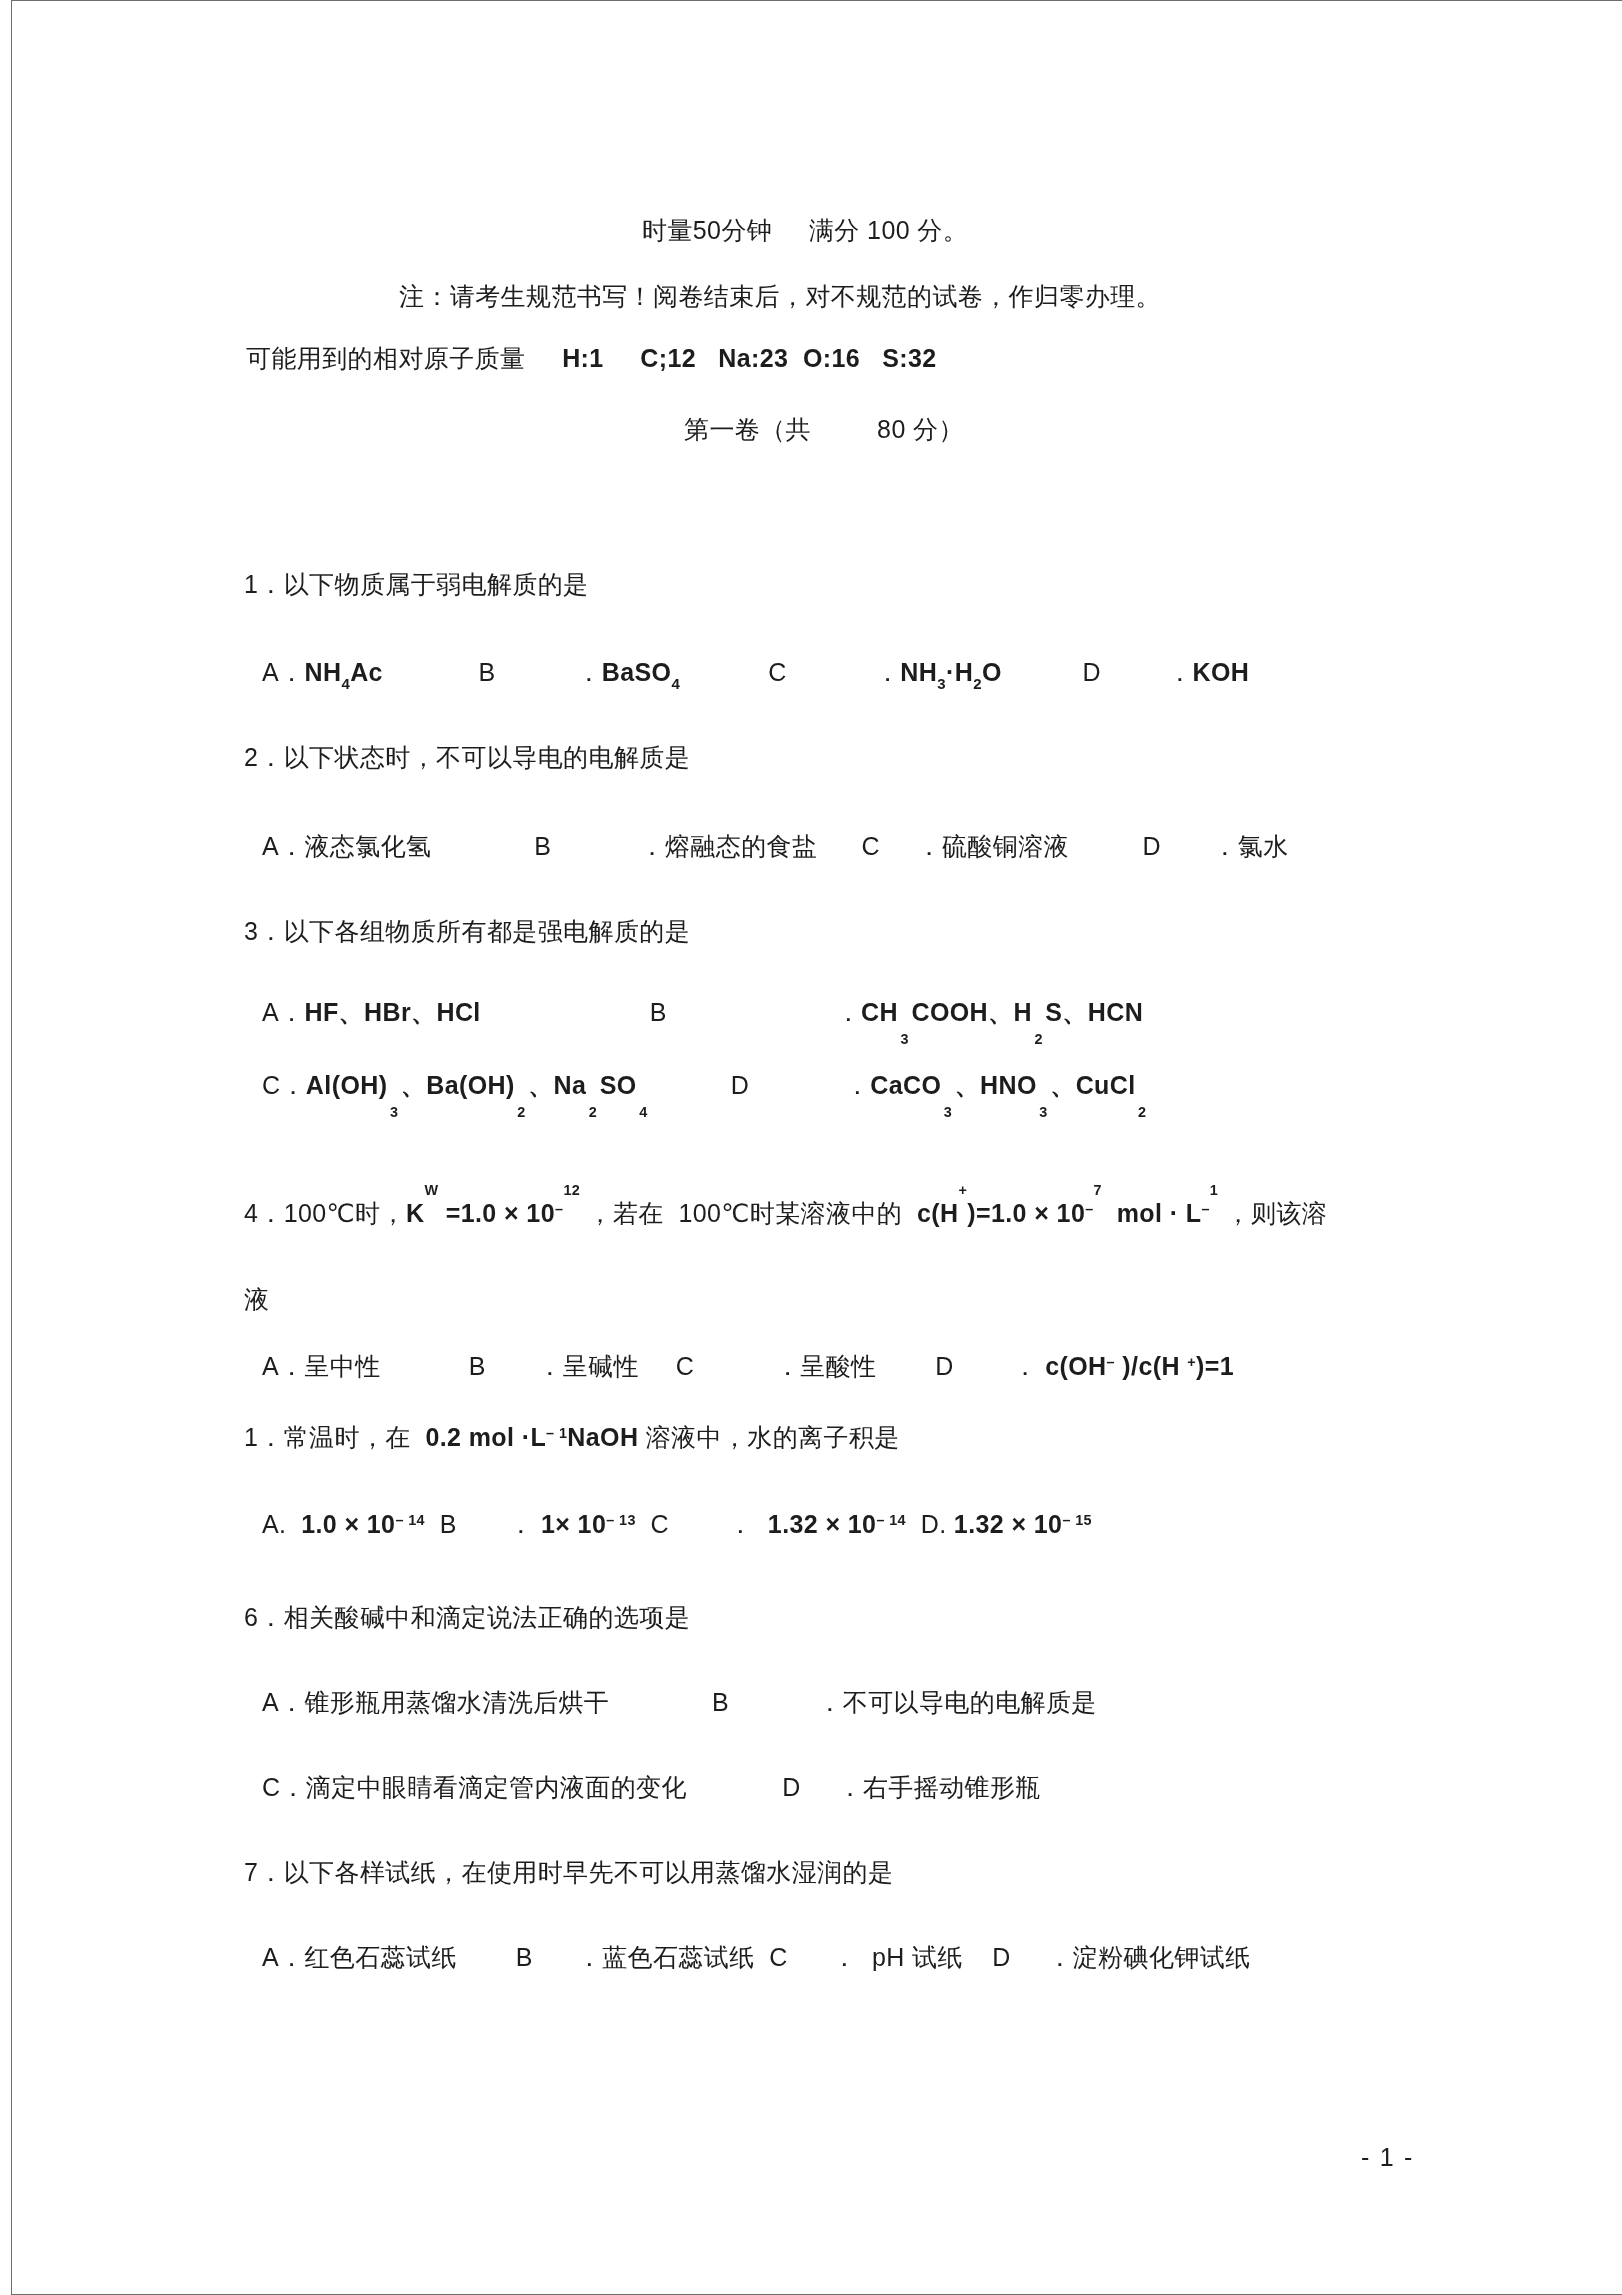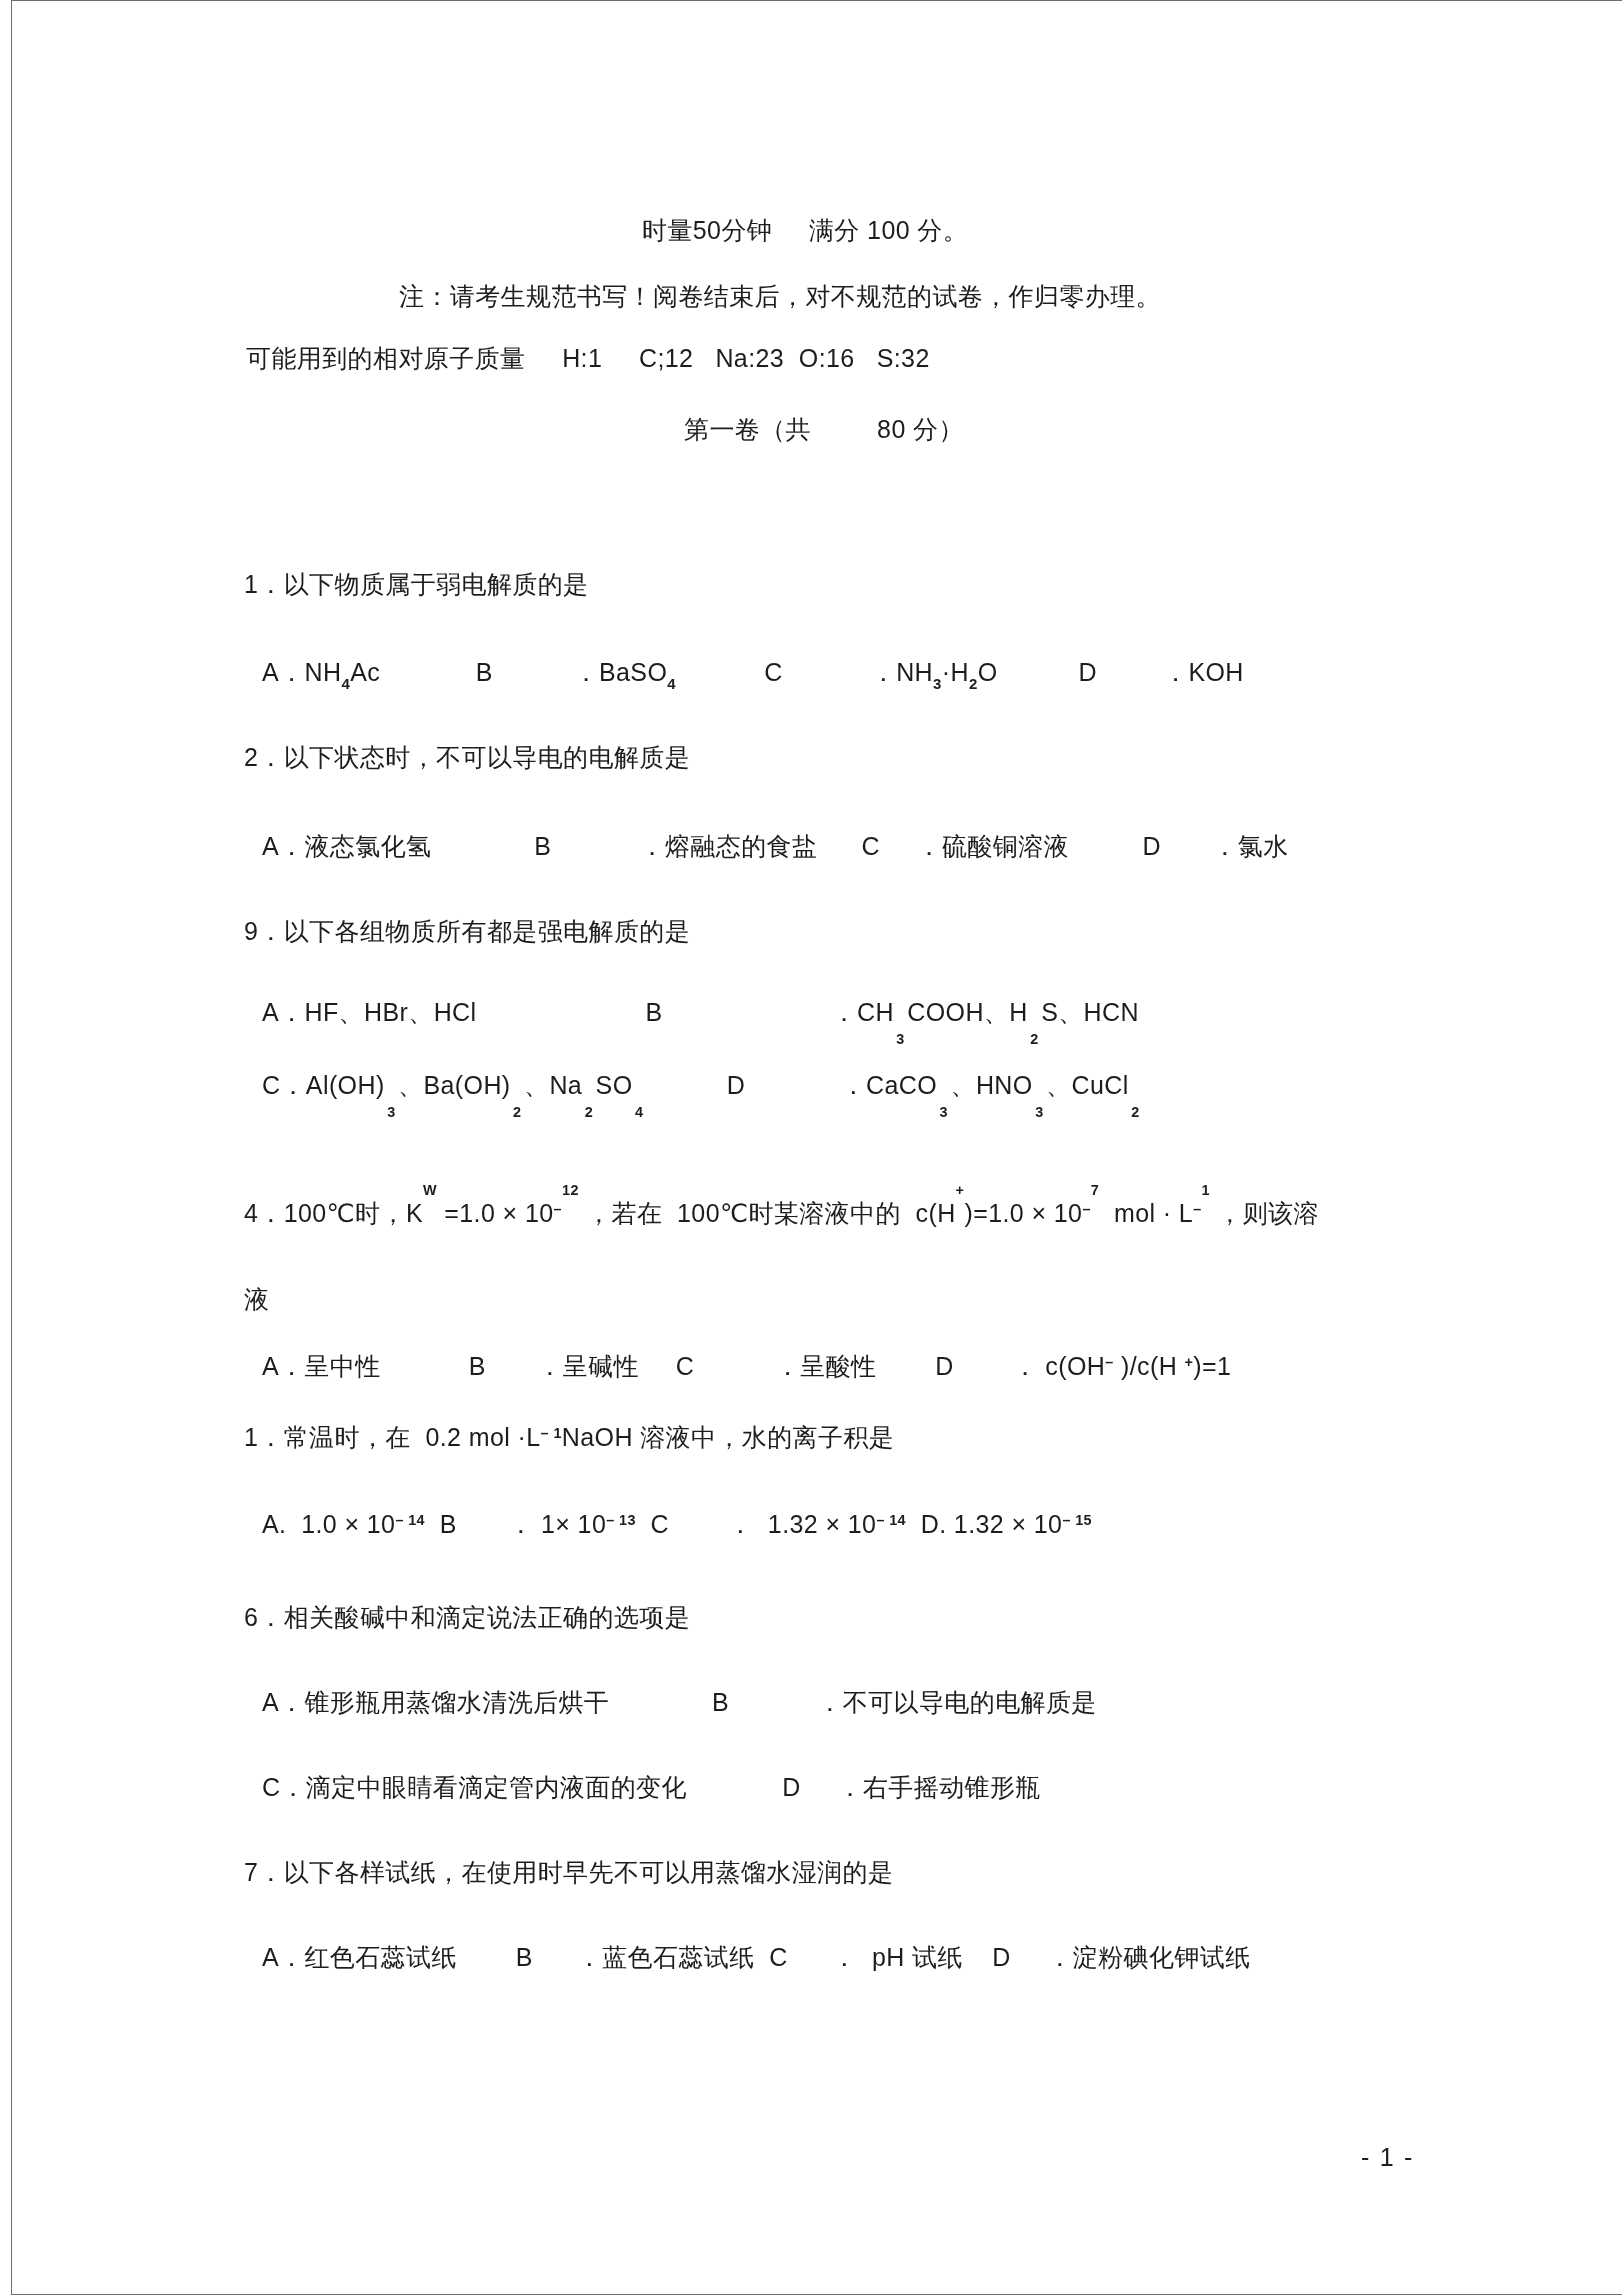--- a/index.html
+++ b/index.html
@@ -14,21 +14,21 @@
     overflow:hidden;
     margin-left:11px;
   }
   .ln {
     position:absolute;
     font-size:25px;
     line-height:32px;
     white-space:pre;
     letter-spacing:0.4px;
   }
-  .f   { font-weight:normal; }
+  .f   { font-weight:bold; }
   .sub { font-size:15px; position:relative; top:7.6px;  font-weight:bold; }
   .drop{ font-size:14.4px; position:relative; top:23px; font-weight:bold; padding:0 2.5px; }
   .sup { font-size:14.4px; position:relative; top:-8.5px; font-weight:bold; }
   .hi  { font-size:14.4px; position:relative; top:-27px; font-weight:bold; }
   .pagenum { font-size:25px; letter-spacing:1.7px; }
 </style>
 </head>
 <body>
 
 <div class="page">
@@ -43,21 +43,21 @@
 
 
   <div class="ln" style="top:567px;left:232px">1．以下物质属于弱电解质的是</div>
 
   <div class="ln" style="top:655px;left:250px"><span>A．</span><span class="f">NH</span><span class="sub">4</span><span class="f">Ac</span><span>             B           ．</span><span class="f">BaSO</span><span class="sub">4</span><span>            C            ．</span><span class="f">NH</span><span class="sub">3</span><span class="f">·H</span><span class="sub">2</span><span class="f">O</span><span>           D         ．</span><span class="f">KOH</span></div>
 
   <div class="ln" style="top:740px;left:232px">2．以下状态时，不可以导电的电解质是</div>
 
   <div class="ln" style="top:829px;left:250px">A．液态氯化氢              B            ．熔融态的食盐      C     ．硫酸铜溶液          D       ．氯水</div>
 
-  <div class="ln" style="top:914px;left:232px">9．以下各组物质所有都是强电解质的是</div>
+  <div class="ln" style="top:914px;left:232px">3．以下各组物质所有都是强电解质的是</div>
 
   <div class="ln" style="top:995px;left:250px"><span>A．</span><span class="f">HF、HBr、HCl</span><span>                       B                       ．</span><span class="f">CH</span><span class="drop">3</span><span class="f">COOH、H</span><span class="drop">2</span><span class="f">S、HCN</span></div>
 
   <div class="ln" style="top:1068px;left:250px"><span>C．</span><span class="f">Al(OH)</span><span class="drop">3</span><span class="f">、Ba(OH)</span><span class="drop">2</span><span class="f">、Na</span><span class="drop">2</span><span class="f">SO</span><span class="drop">4</span><span>           D             ．</span><span class="f">CaCO</span><span class="drop">3</span><span class="f">、HNO</span><span class="drop">3</span><span class="f">、CuCl</span><span class="drop">2</span></div>
 
   <div class="ln" style="top:1196px;left:232px"><span>4．100℃时，</span><span class="f">K</span><span class="hi">W</span><span class="f"> =1.0 × 10</span><span class="sup">–</span><span class="hi">12</span><span> ，若在  100℃时某溶液中的  </span><span class="f">c(H</span><span class="hi">+</span><span class="f">)=1.0 × 10</span><span class="sup">–</span><span class="hi">7</span><span class="f">  mol · L</span><span class="sup">–</span><span class="hi">1</span><span> ，则该溶</span></div>
 
   <div class="ln" style="top:1282px;left:232px">液</div>
 
   <div class="ln" style="top:1349px;left:250px"><span>A．呈中性            B       ．呈碱性     C           ．呈酸性        D        ． </span><span class="f">c(OH</span><span class="sup">–</span><span class="f"> )/c(H </span><span class="sup">+</span><span class="f">)=1</span></div>

